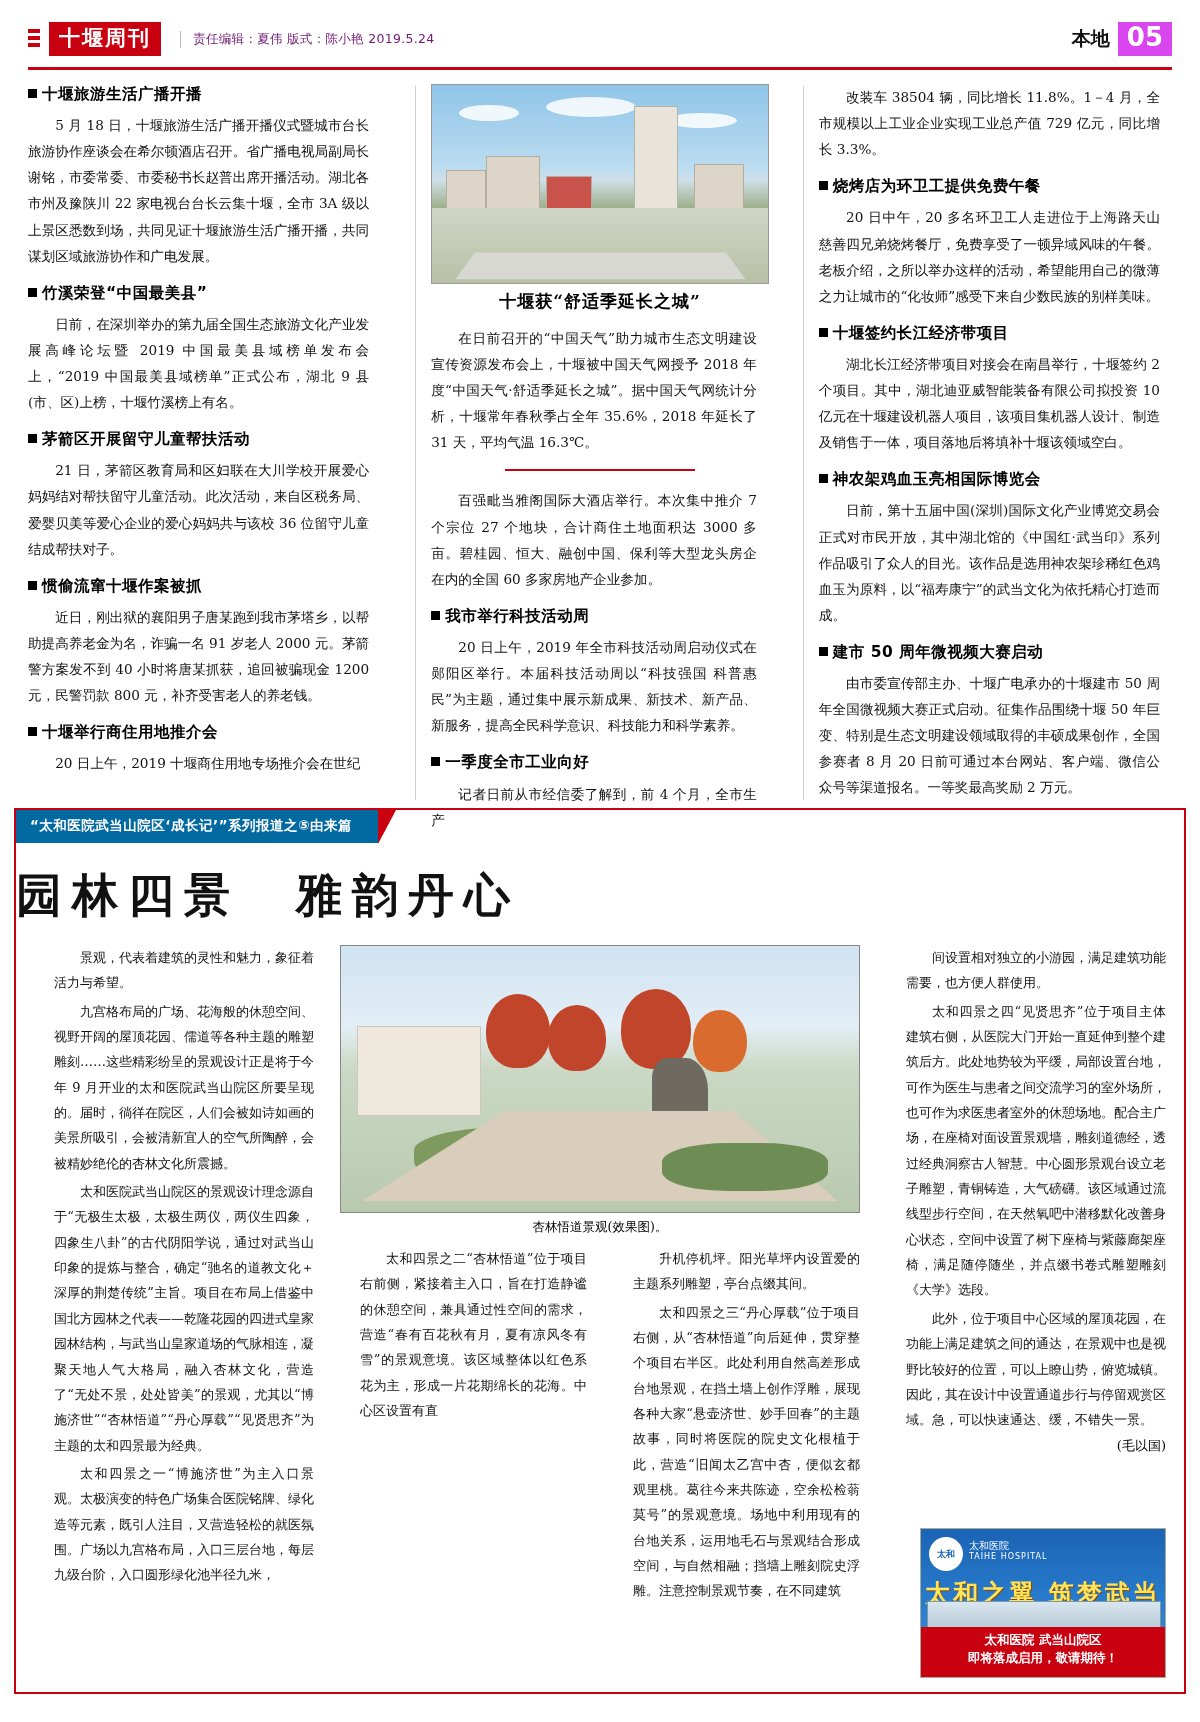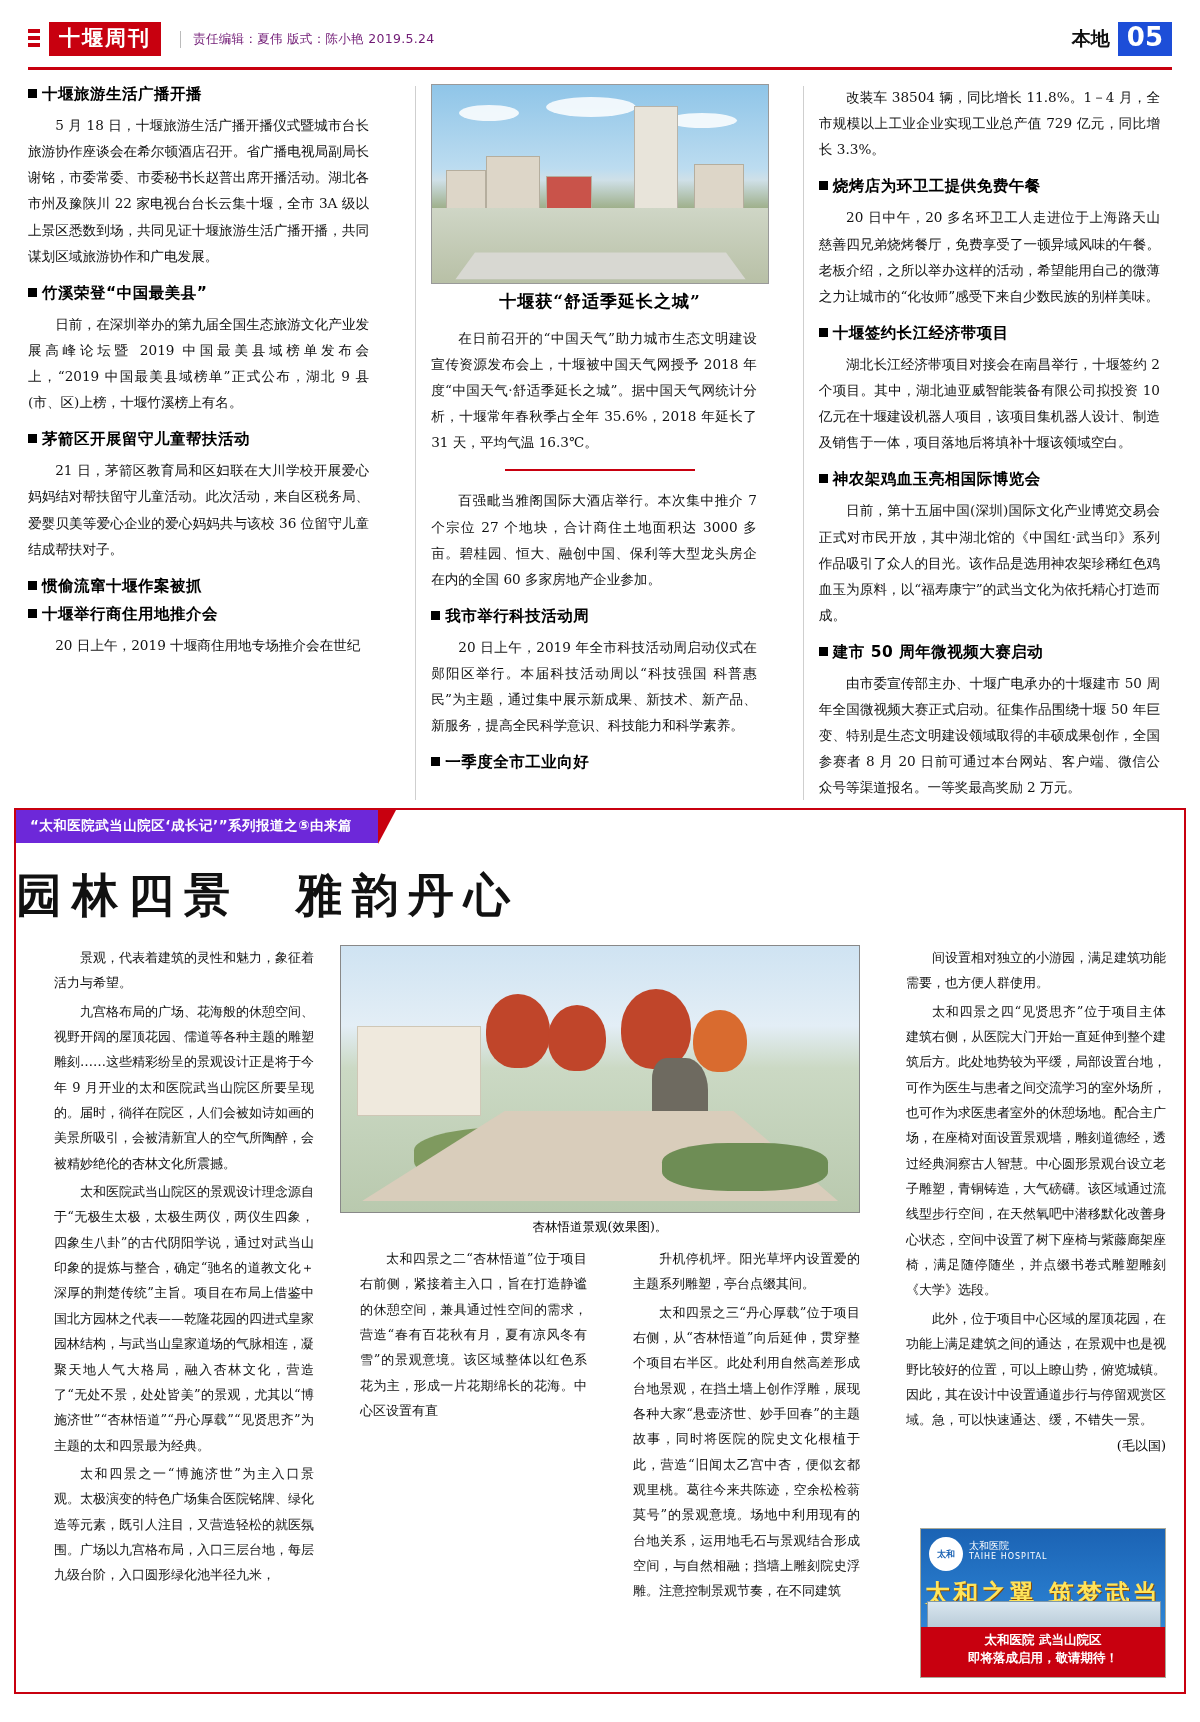--- a/index.html
+++ b/index.html
@@ -66,21 +66,21 @@
     display: flex;
     align-items: center;
     gap: 8px;
   }
   .mast-section {
     font-size: 19px;
     font-weight: bold;
     color: #111;
   }
   .mast-pageno {
-    background: #1d4ed8;
+    background: #d946ef;
     color: #fff;
     font-size: 26px;
     font-weight: bold;
     padding: 1px 9px 3px 9px;
     line-height: 1.15;
   }
 
   
   .news-area {
     margin: 14px 28px 0 28px;
@@ -171,21 +171,21 @@
 
   
   .feature {
     margin: 6px 14px 0 14px;
     border: 2px solid #c8000f;
     padding: 0;
     position: relative;
     height: 886px;
   }
   .feature-ribbon {
-    background: #6d28d9;
+    background: #0369a1;
     color: #fff;
     display: inline-block;
     font-size: 13.5px;
     font-weight: bold;
     padding: 7px 26px 8px 14px;
     letter-spacing: .5px;
     position: relative;
   }
   .feature-ribbon::after {
     content: "";
@@ -333,20 +333,21 @@
       <h2 class="head"><span class="sq"></span><span>十堰旅游生活广播开播</span></h2>
       <p class="body">5 月 18 日，十堰旅游生活广播开播仪式暨城市台长旅游协作座谈会在希尔顿酒店召开。省广播电视局副局长谢铭，市委常委、市委秘书长赵普出席开播活动。湖北各市州及豫陕川 22 家电视台台长云集十堰，全市 3A 级以上景区悉数到场，共同见证十堰旅游生活广播开播，共同谋划区域旅游协作和广电发展。</p>
 
       <h2 class="head"><span class="sq"></span><span>竹溪荣登“中国最美县”</span></h2>
       <p class="body">日前，在深圳举办的第九届全国生态旅游文化产业发展高峰论坛暨 2019 中国最美县域榜单发布会上，“2019 中国最美县域榜单”正式公布，湖北 9 县(市、区)上榜，十堰竹溪榜上有名。</p>
 
       <h2 class="head"><span class="sq"></span><span>茅箭区开展留守儿童帮扶活动</span></h2>
       <p class="body">21 日，茅箭区教育局和区妇联在大川学校开展爱心妈妈结对帮扶留守儿童活动。此次活动，来自区税务局、爱婴贝美等爱心企业的爱心妈妈共与该校 36 位留守儿童结成帮扶对子。</p>
 
       <h2 class="head"><span class="sq"></span><span>惯偷流窜十堰作案被抓</span></h2>
+      <p class="body">近日，刚出狱的襄阳男子唐某跑到我市茅塔乡，以帮助提高养老金为名，诈骗一名 91 岁老人 2000 元。茅箭警方案发不到 40 小时将唐某抓获，追回被骗现金 1200 元，民警罚款 800 元，补齐受害老人的养老钱。</p>
 
       <h2 class="head"><span class="sq"></span><span>十堰举行商住用地推介会</span></h2>
       <p class="body">20 日上午，2019 十堰商住用地专场推介会在世纪</p>
     </div>
 
     <div class="col">
       <div class="photo-box">
         <div class="photo">
           <div class="sky-cloud" style="left:8%;top:10%;width:60px;height:16px;"></div>
           <div class="sky-cloud" style="left:34%;top:6%;width:90px;height:20px;"></div>
@@ -362,20 +363,21 @@
       </div>
       <div class="caption">十堰获“舒适季延长之城”</div>
       <p class="body">在日前召开的“中国天气”助力城市生态文明建设宣传资源发布会上，十堰被中国天气网授予 2018 年度“中国天气·舒适季延长之城”。据中国天气网统计分析，十堰常年春秋季占全年 35.6%，2018 年延长了 31 天，平均气温 16.3℃。</p>
       <div class="rule-short"></div>
       <p class="body">百强毗当雅阁国际大酒店举行。本次集中推介 7 个宗位 27 个地块，合计商住土地面积达 3000 多亩。碧桂园、恒大、融创中国、保利等大型龙头房企在内的全国 60 多家房地产企业参加。</p>
 
       <h2 class="head"><span class="sq"></span><span>我市举行科技活动周</span></h2>
       <p class="body">20 日上午，2019 年全市科技活动周启动仪式在郧阳区举行。本届科技活动周以“科技强国 科普惠民”为主题，通过集中展示新成果、新技术、新产品、新服务，提高全民科学意识、科技能力和科学素养。</p>
 
       <h2 class="head"><span class="sq"></span><span>一季度全市工业向好</span></h2>
+      <p class="body">记者日前从市经信委了解到，前 4 个月，全市生产</p>
     </div>
 
     <div class="col">
       <p class="body">改装车 38504 辆，同比增长 11.8%。1－4 月，全市规模以上工业企业实现工业总产值 729 亿元，同比增长 3.3%。</p>
 
       <h2 class="head"><span class="sq"></span><span>烧烤店为环卫工提供免费午餐</span></h2>
       <p class="body">20 日中午，20 多名环卫工人走进位于上海路天山慈善四兄弟烧烤餐厅，免费享受了一顿异域风味的午餐。老板介绍，之所以举办这样的活动，希望能用自己的微薄之力让城市的“化妆师”感受下来自少数民族的别样美味。</p>
 
       <h2 class="head"><span class="sq"></span><span>十堰签约长江经济带项目</span></h2>
       <p class="body">湖北长江经济带项目对接会在南昌举行，十堰签约 2 个项目。其中，湖北迪亚威智能装备有限公司拟投资 10 亿元在十堰建设机器人项目，该项目集机器人设计、制造及销售于一体，项目落地后将填补十堰该领域空白。</p>

